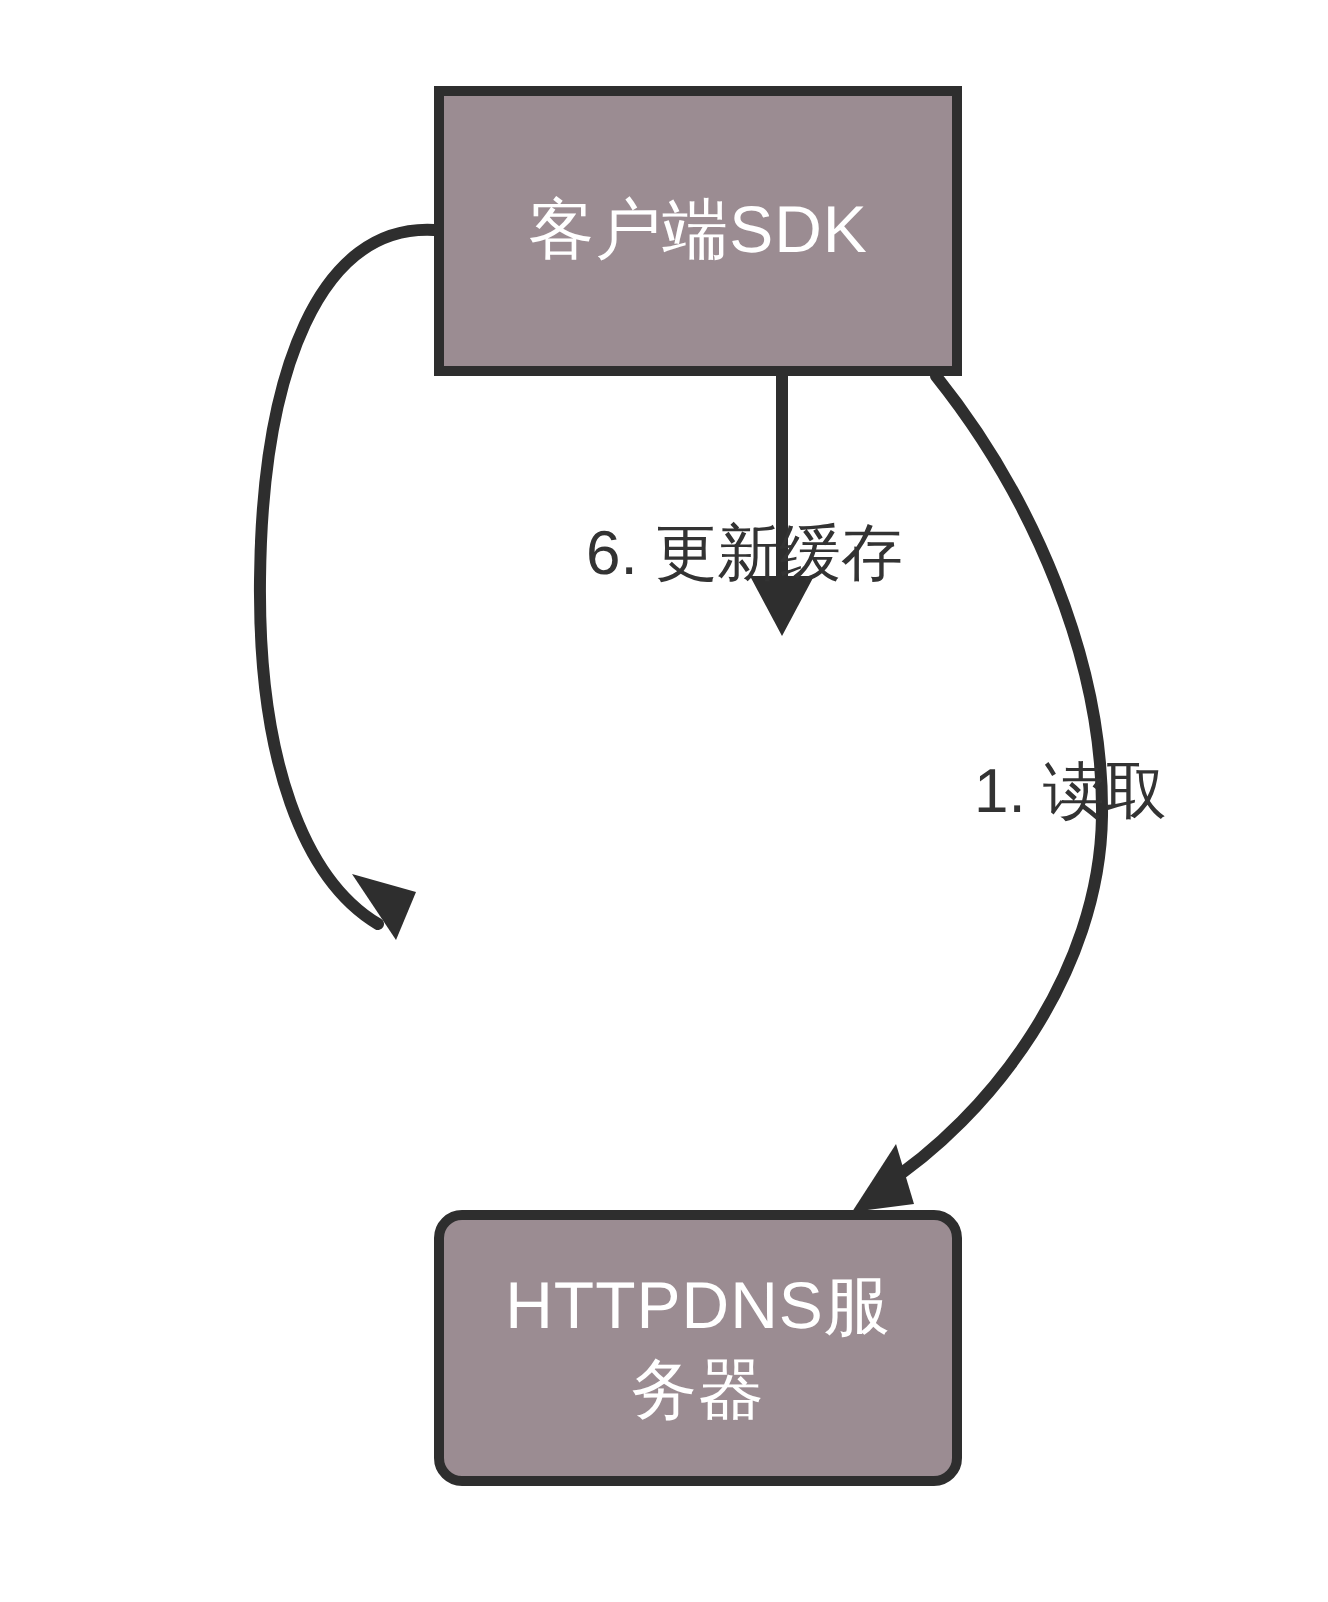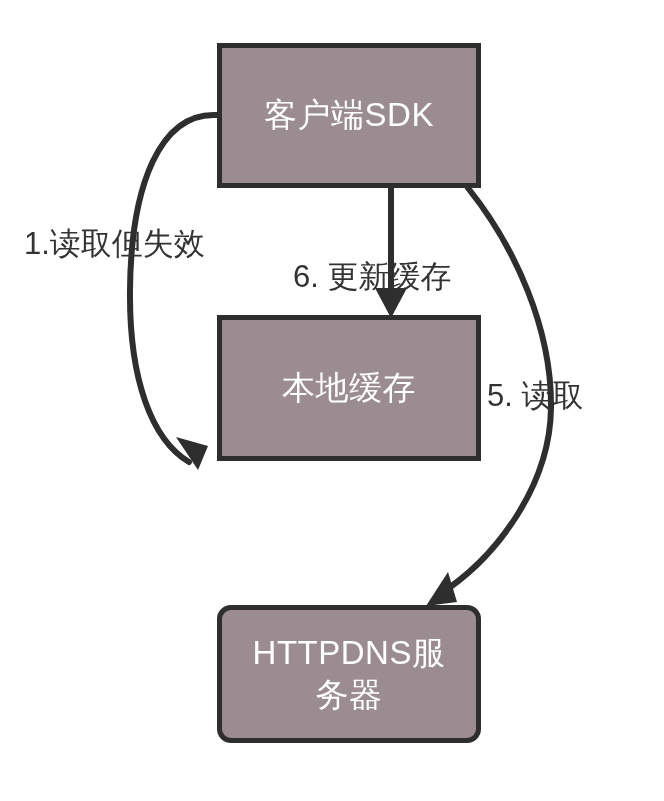--- a/index.html
+++ b/index.html
@@ -105,28 +105,24 @@
     <g>
       <path d="M 468 188 C 516 248 552 330 551 408 C 550 486 496 558 440 594" fill="none" stroke="#2e2e2e" stroke-width="6" stroke-linecap="round"></path>
       <polygon points="426,606 448,572 457,602" fill="#2e2e2e"></polygon>
     </g>
   </svg>
 
   <div class="node" id="node-client-sdk">
     <span class="node-label">客户端SDK</span>
   </div>
 
-  <div class="node" id="node-local-cache">
-    <span class="node-label">本地缓存</span>
-  </div>
 
   <div class="node" id="node-httpdns-server">
     <span class="node-label">HTTPDNS服
 务器</span>
   </div>
 
-  <div class="edge-label" id="edge-label-1">1.读取但失效</div>
 
   <div class="edge-label" id="edge-label-3">6. 更新缓存</div>
 
-  <div class="edge-label" id="edge-label-2">5. 读取</div>
+  <div class="edge-label" id="edge-label-2">1. 读取</div>
 
 </div>
 
 </body></html>

